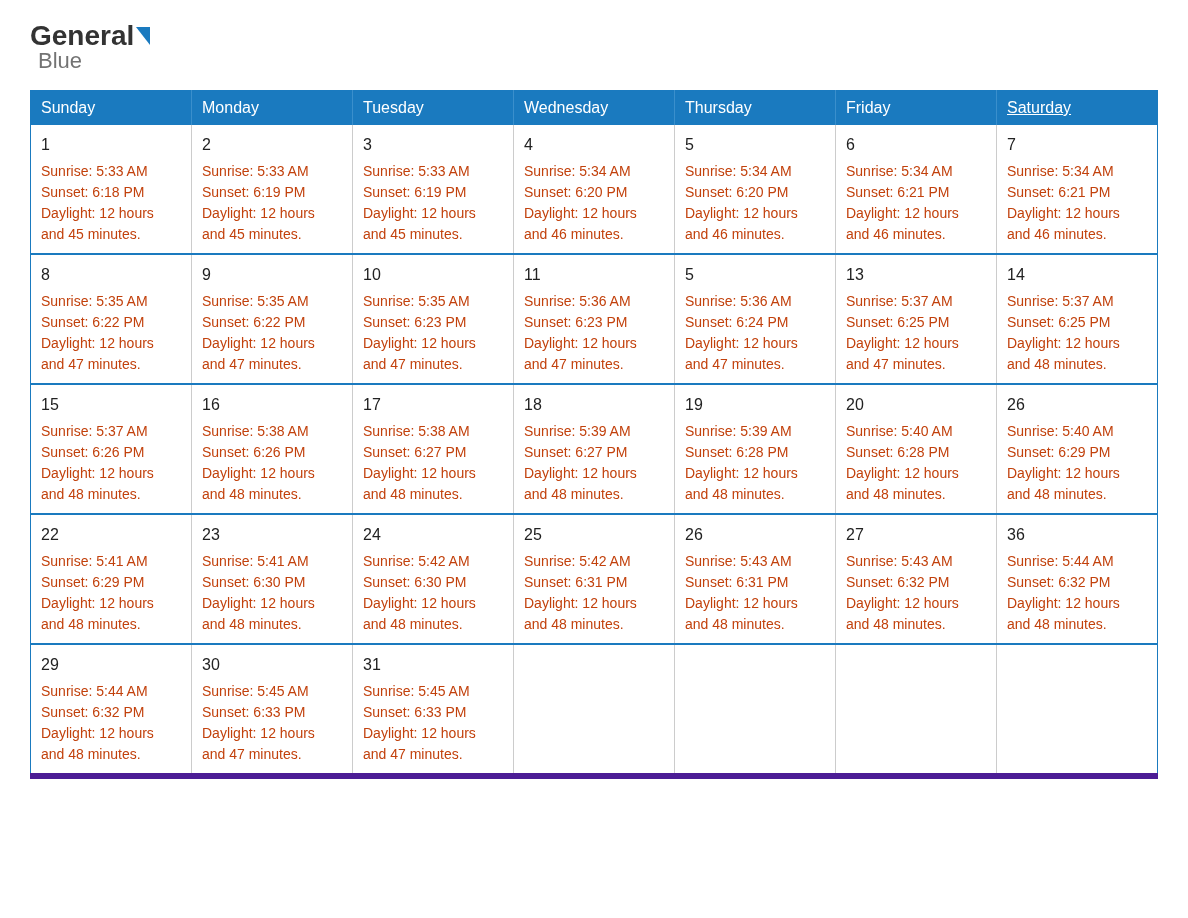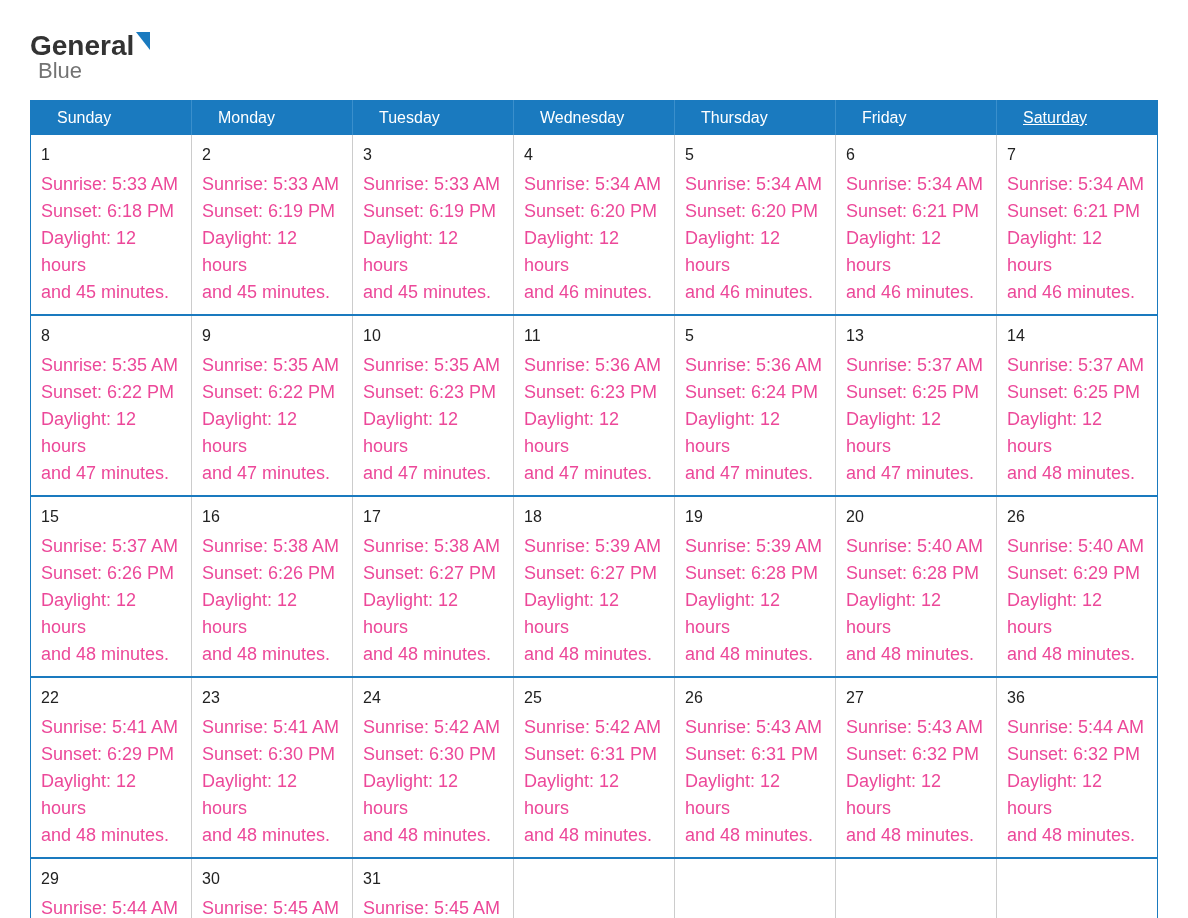--- a/index.html
+++ b/index.html
@@ -21,21 +21,21 @@
       flex-direction: column;
       align-items: flex-start;
     }
     .logo-text {
       display: flex;
       align-items: center;
       font-size: 28px;
       font-weight: bold;
       color: #333;
     }
-    .logo-general { color: #333; margin-top: 10px; }
+    .logo-general { color: #333; }
     .logo-triangle {
       display: inline-block;
       width: 0;
       height: 0;
       border-left: 14px solid transparent;
       border-right: 0px solid transparent;
       border-top: 18px solid #1a7abf;
       margin: 0 2px;
       vertical-align: middle;
     }
@@ -61,21 +61,21 @@
       margin-top: 4px;
     }
     .calendar-table {
       width: 100%;
       border-collapse: collapse;
       border: 1px solid #1a7abf;
     }
     .calendar-table th {
       background-color: #1a7abf;
       color: white;
-      padding: 8px 26px;
+      padding: 8px 10px;
       text-align: left;
       font-size: 16px;
       font-weight: normal;
       border-right: 1px solid #3a8fcc;
     }
     .calendar-table th:last-child { border-right: none; text-decoration: underline; }
     .calendar-table td {
       vertical-align: top;
       padding: 8px 10px;
       border-right: 1px solid #ccc;
@@ -87,22 +87,22 @@
     }
     .calendar-table td:last-child { border-right: none; }
     .calendar-table tr:last-child td { border-bottom: 6px solid #4c1d95; }
     .day-number {
       font-size: 16px;
       font-weight: normal;
       margin-bottom: 4px;
       color: #222;
     }
     .day-info {
-      font-size: 18px;
-      color: #ec4899;
+      font-size: 14px;
+      color: #c2410c;
       line-height: 1.5;
     }
     .empty-cell {
       background: #fff;
     }
   </style>
 </head>
 <body>
 
 <div class="header">

